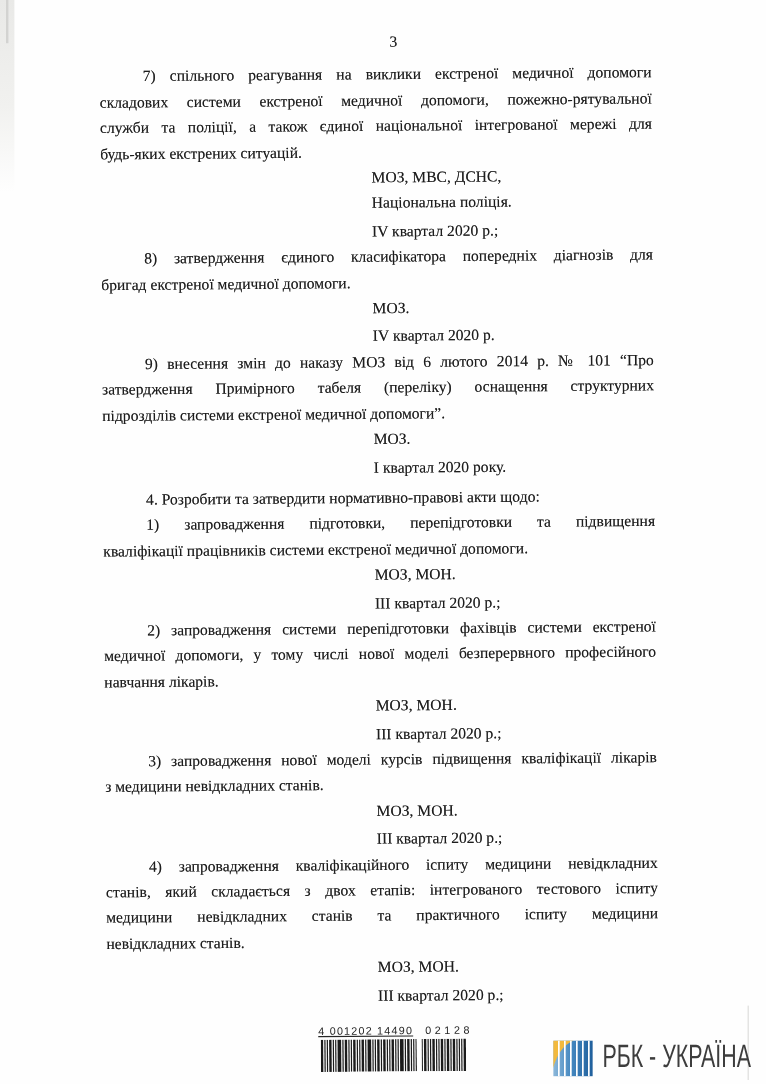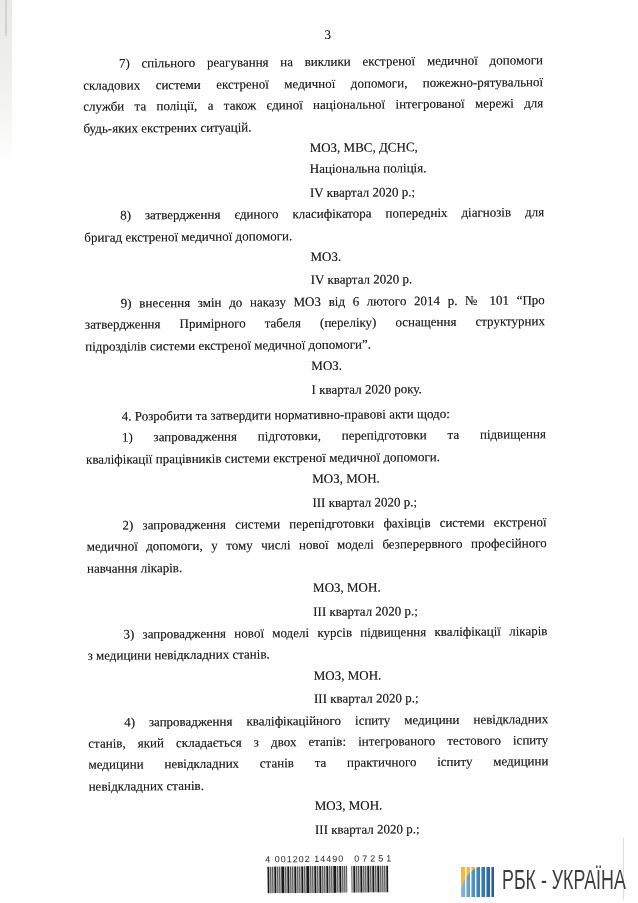--- a/index.html
+++ b/index.html
@@ -28,21 +28,21 @@
   .resp{margin-left:226px;}
   .resp .line{text-align:left;text-align-last:left;}
   .quarter{margin-left:226px;margin-top:2px;text-align:left;}
   .section{margin-top:4px;}
   
   .barcode{position:absolute;left:262px;top:854px;width:130px;}
   .bdigits{
     font-family:"Liberation Sans","DejaVu Sans",sans-serif;
     font-size:9px;color:#262626;height:12px;white-space:nowrap;
   }
-  .bdigits .main{letter-spacing:1px;}
+  .bdigits .main{letter-spacing:1px;text-decoration:underline;}
   .bdigits .addon{letter-spacing:3px;margin-left:10px;}
   .bars{position:relative;height:27px;}
   .bars svg{position:absolute;top:0;}
   
   .edge-strip{
     position:absolute;left:0;top:0;width:12px;height:160px;
     background:linear-gradient(180deg,#e9e9e7 0%,#f1f1ef 55%,rgba(255,255,255,0) 100%);
   }
   .edge-tick{position:absolute;left:5px;top:0;width:2px;height:36px;background:#d3d3d1;}
   .artifact-line{position:absolute;left:623px;top:838px;width:1px;height:62px;background:#dededc;}
@@ -139,21 +139,21 @@
     </div>
     <div class="resp">
       <div class="line">МОЗ, МОН.</div>
     </div>
     <div class="quarter">III квартал 2020 р.;</div>
 
   </div>
 
   <div class="barcode">
     <div class="bdigits">
-      <span class="main">4 001202 14490</span><span class="addon">07251</span>
+      <span class="main">4 001202 14490</span><span class="addon">02128</span>
     </div>
     <div class="bars">
       <svg style="left:2px" width="80" height="27" viewBox="0 0 80 27">
         <g fill="#1b1b1b">
           <rect x="0" width="2" height="27"></rect>
             <rect x="3" width="1" height="27"></rect>
             <rect x="5" width="1" height="27"></rect>
           <rect x="7" width="2" height="27"></rect>
             <rect x="10" width="1" height="27"></rect>
             <rect x="12" width="1" height="27"></rect>

